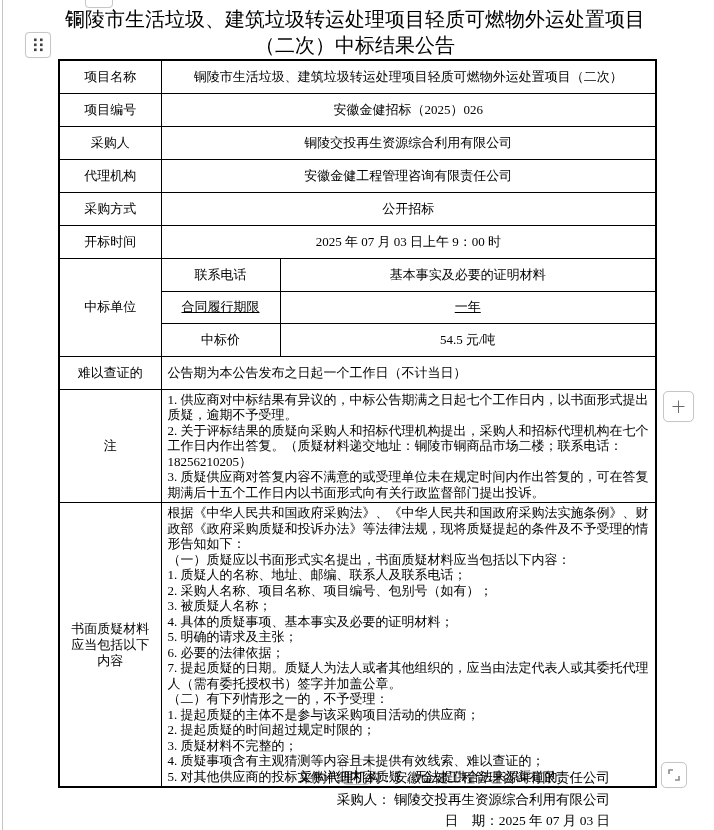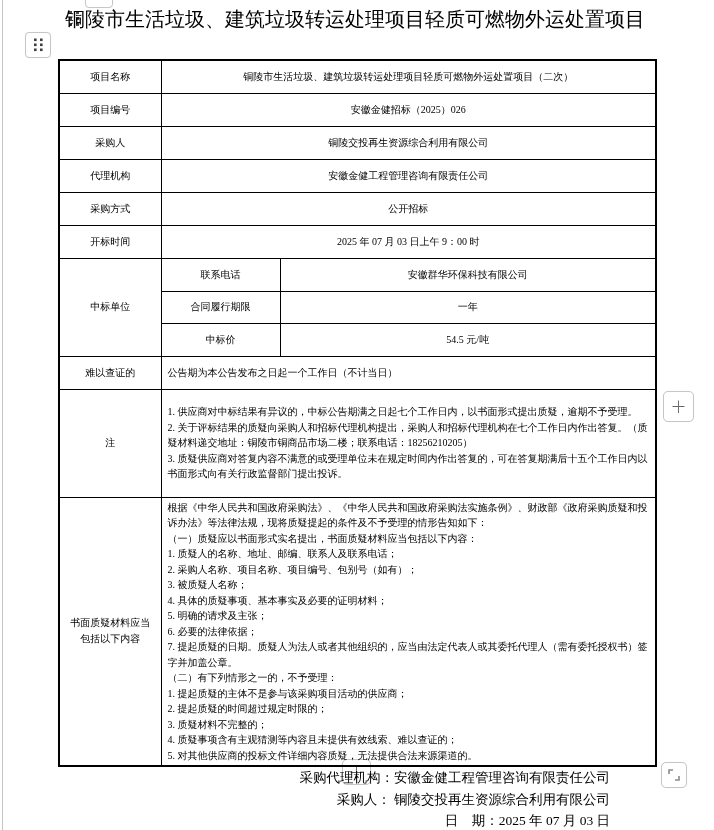--- a/index.html
+++ b/index.html
@@ -6,28 +6,28 @@
   html,body { width:714px; height:830px; background:#fff; overflow:hidden; }
   body { position:relative; font-family:"Liberation Serif","DejaVu Serif",serif; color:#000; }
 
   .page-edge { position:absolute; left:2px; top:0; bottom:0; width:1px; background:#c4c4c4; }
 
   .title { position:absolute; top:6px; left:0; right:4px; text-align:center;
            font-size:20px; line-height:26px; color:#000; }
 
   table.doc { position:absolute; left:58px; top:59px; width:599px;
               border-collapse:collapse; table-layout:fixed;
-              border:2px solid #000; font-size:10px; }
+              border:2px solid #000; font-size:13px; }
   table.doc td { border:1px solid #000; vertical-align:middle; padding:2px 6px;
                  line-height:16px; overflow:hidden; }
   td.lbl { text-align:center; }
   td.val-c { text-align:center; }
   td.val-l { text-align:left; }
   tr.r33 { height:33px; }
-  tr.r32 { height:32px; }
+  tr.r32 { height:32px;text-decoration:underline; }
   tr.note-row { height:108px; }
   tr.cond-row { height:256px; }
   .prewrap { white-space:pre-line; line-height:15.5px; }
   td.big-text { padding:3px 7px; }
 
   .footer { position:absolute; top:767px; left:0; right:0; text-align:right;
             padding-right:104px; font-size:13.5px; line-height:21.5px; }
 
   .ui-btn { position:absolute; background:#fff; border:1px solid #c6c6c6; border-radius:5px;
             display:flex; align-items:center; justify-content:center; cursor:pointer;
@@ -91,20 +91,21 @@
 
 <div class="ui-btn" id="btn-expand">
   <svg class="icon-svg" width="12" height="12" viewBox="0 0 12 12">
     <path d="M1 5 V1 H5" fill="none" stroke="#8a8a8a" stroke-width="1.6"></path>
     <path d="M11 7 V11 H7" fill="none" stroke="#8a8a8a" stroke-width="1.6"></path>
   </svg>
 </div>
 
 <div class="title">
   <div>铜陵市生活垃圾、建筑垃圾转运处理项目轻质可燃物外运处置项目</div>
+  <div>（二次）中标结果公告</div>
 </div>
 
 <table class="doc">
   <colgroup>
       <col style="width:102px">
       <col style="width:119px">
       <col>
     </colgroup>
   <tbody>
     <tr class="r33">
@@ -128,21 +129,21 @@
       <td class="val-c" colspan="2">公开招标</td>
     </tr>
     <tr class="r33">
       <td class="lbl">开标时间</td>
       <td class="val-c" colspan="2">2025 年 07 月 03 日上午 9：00 时</td>
     </tr>
 
     <tr class="r33">
       <td class="lbl" rowspan="3">中标单位</td>
       <td class="lbl">联系电话</td>
-      <td class="val-c">安徽群华环保科技有限公司</td>
+      <td class="val-c">基本事实及必要的证明材料</td>
     </tr>
     <tr class="r32">
       <td class="lbl">合同履行期限</td>
       <td class="val-c">一年</td>
     </tr>
     <tr class="r33">
       <td class="lbl">中标价</td>
       <td class="val-c">54.5 元/吨</td>
     </tr>
 

